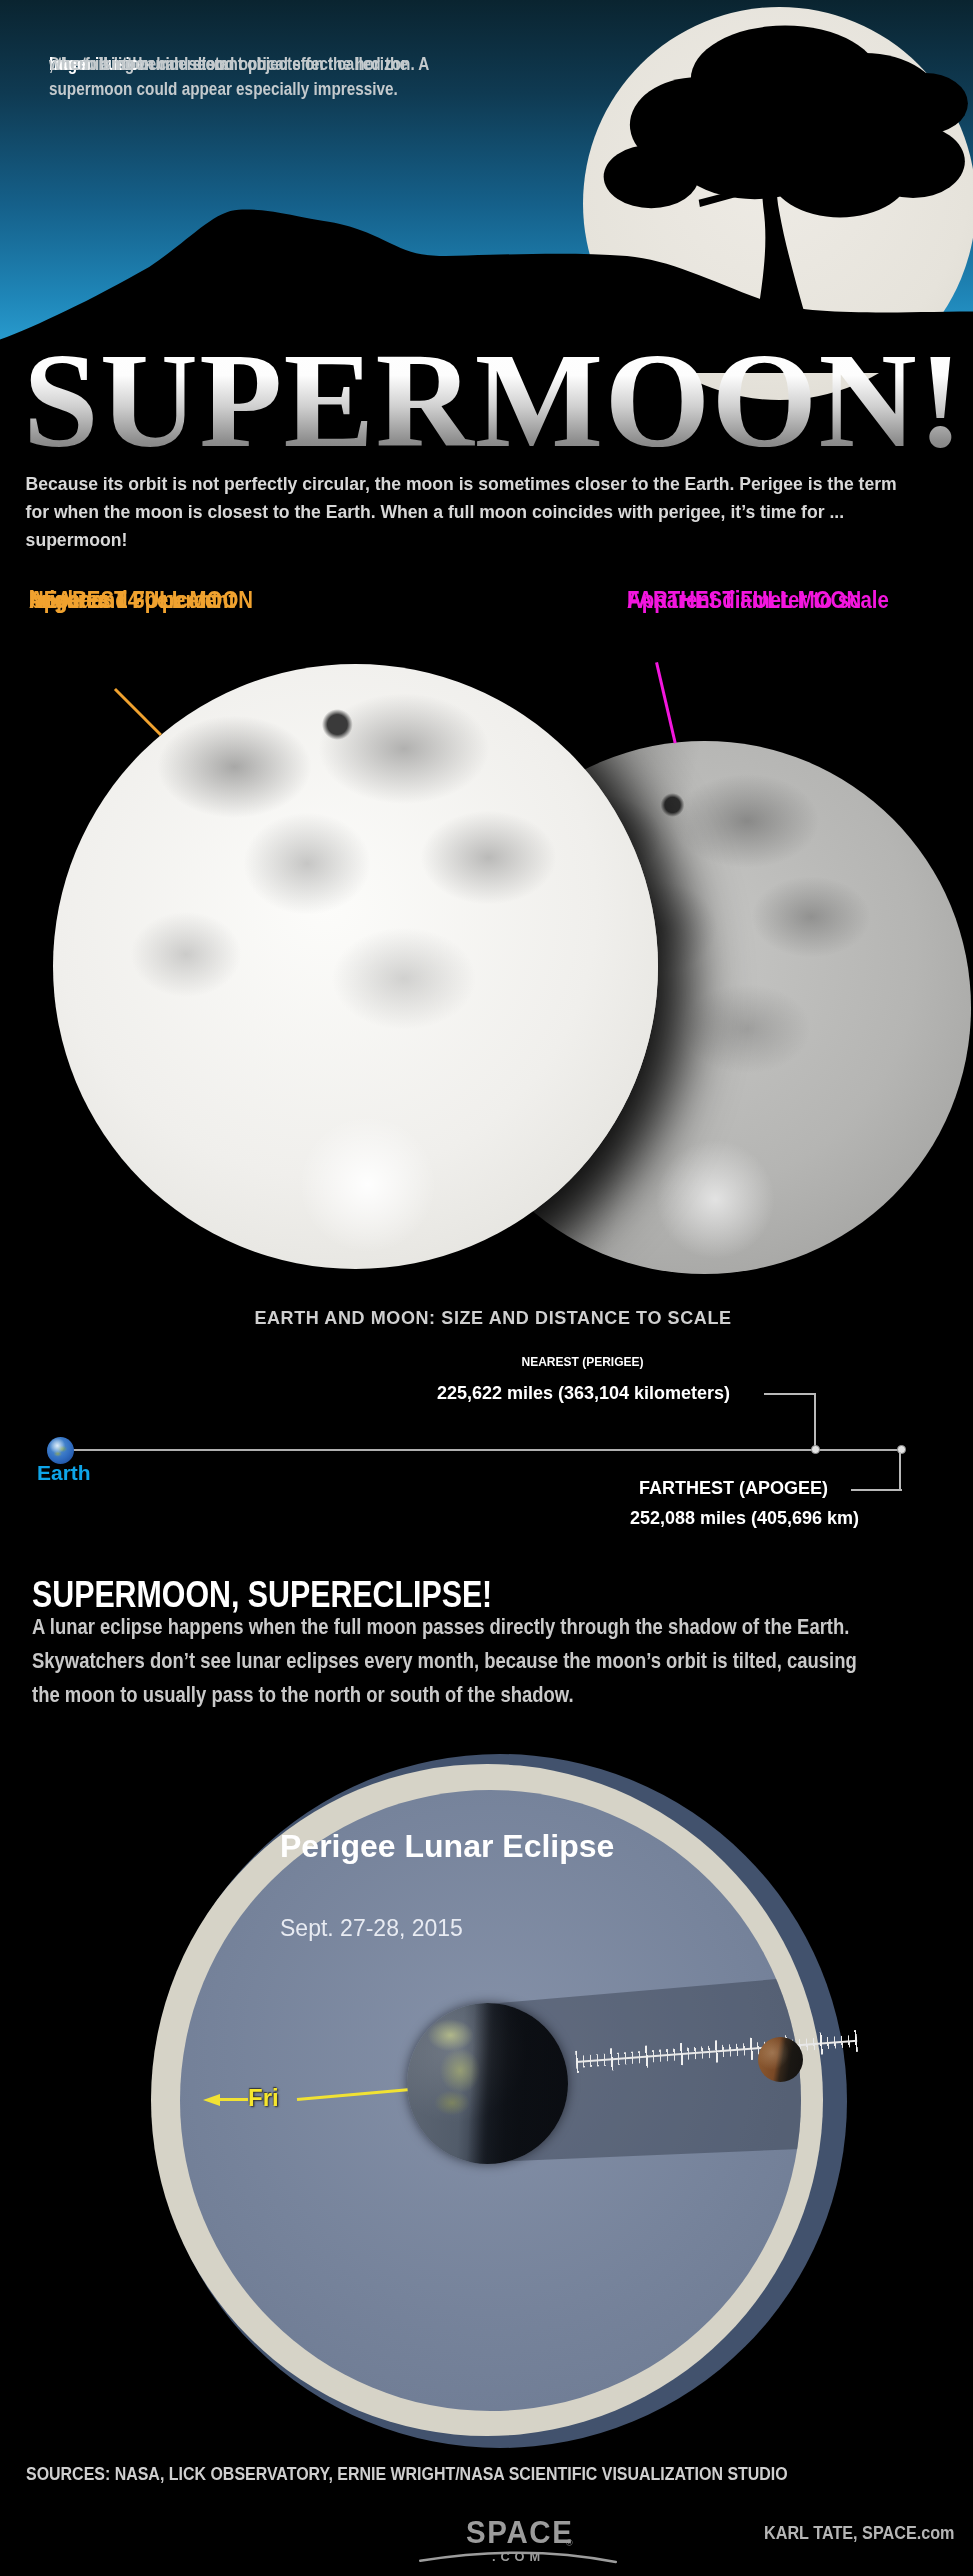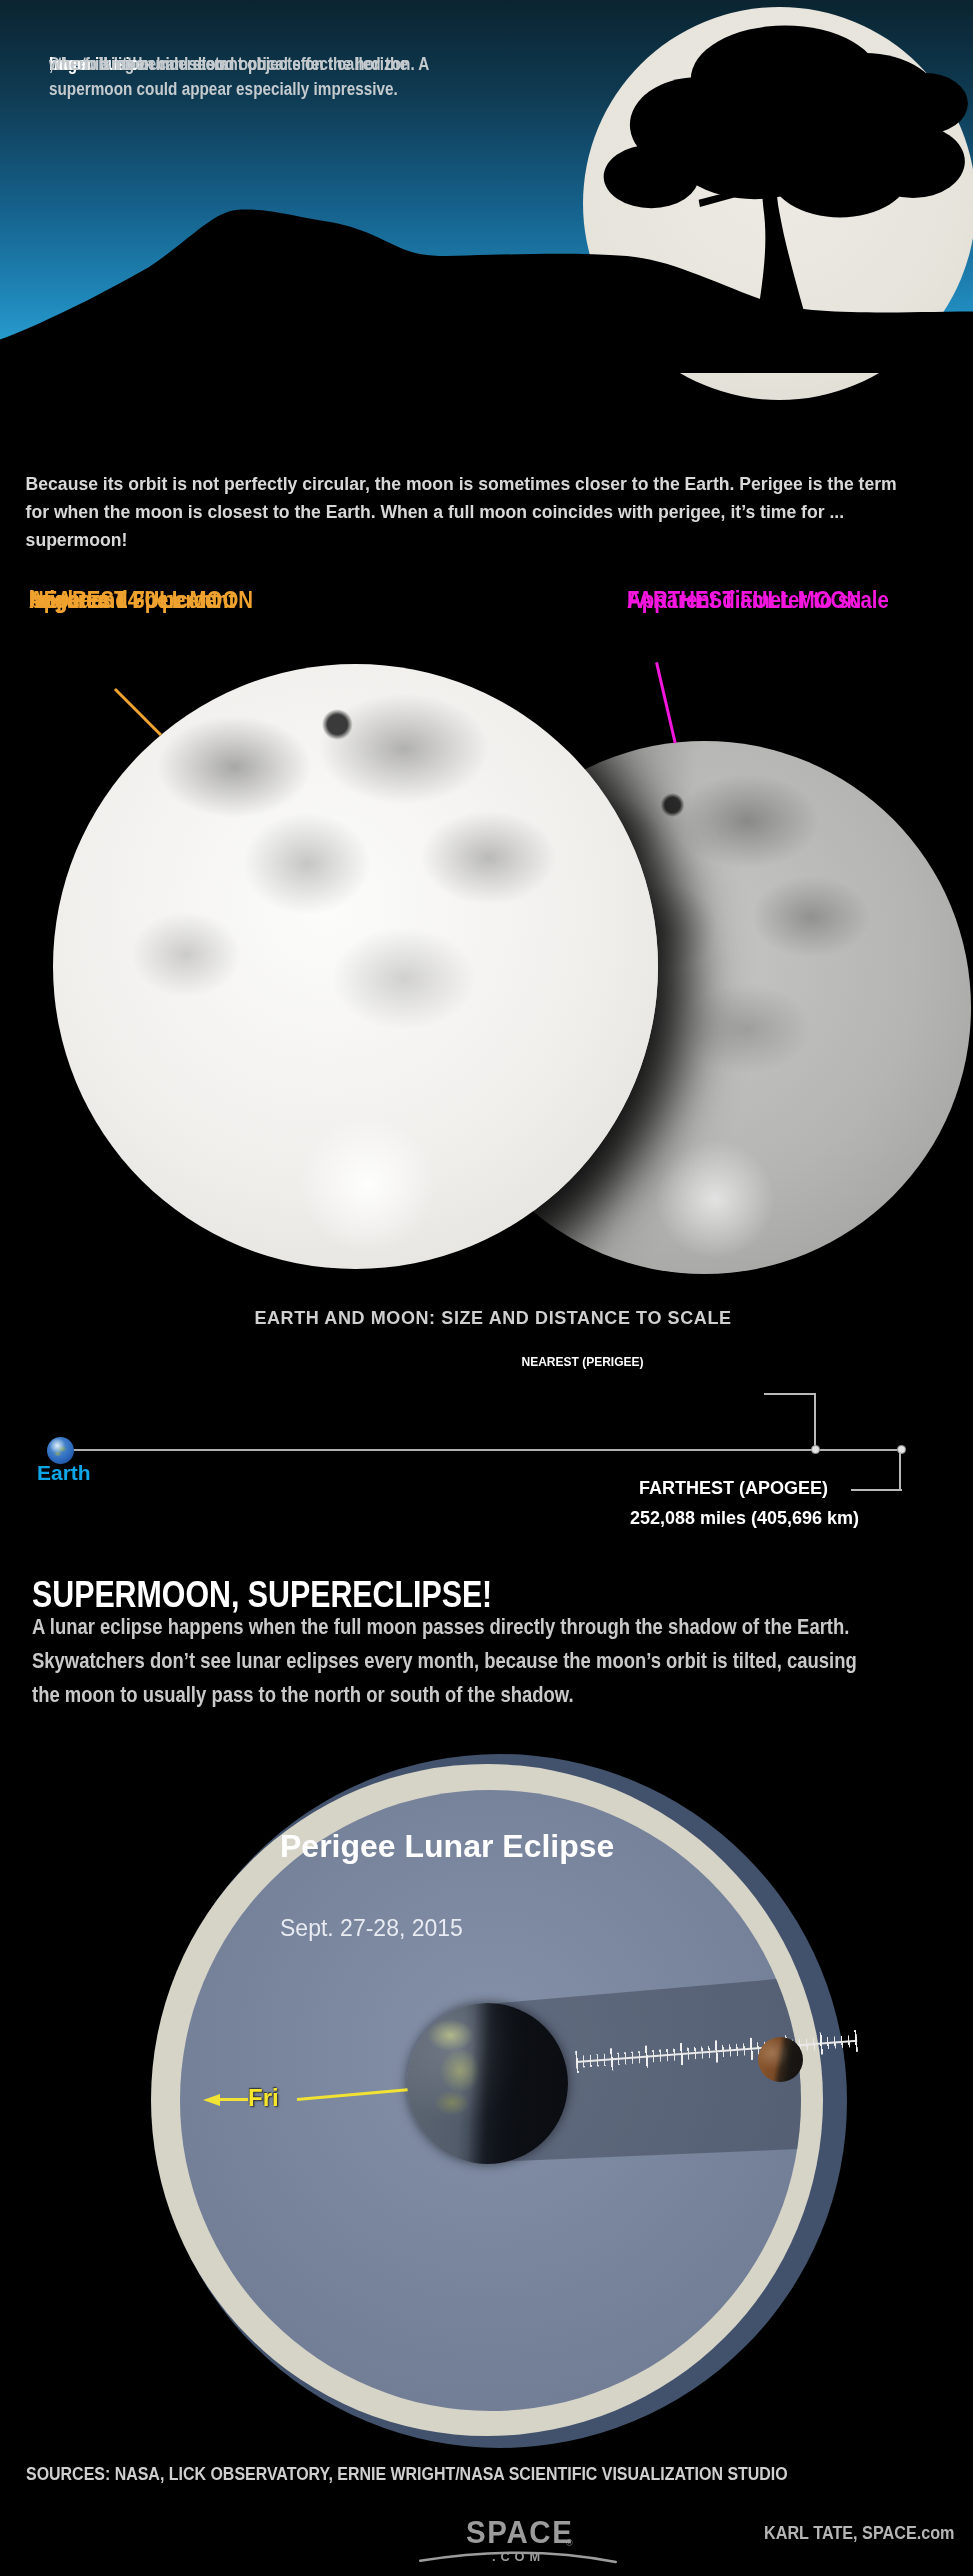--- a/index.html
+++ b/index.html
@@ -181,20 +181,21 @@
   </svg>
 
   <div class="intro">
     <span>Due to a little-understood optical effect called the </span>
       <span class="hl">moon illusion</span>
       <span>, the full moon can seem </span>
       <span class="hl">huge</span>
       <span> when rising behind distant objects on the horizon.  A supermoon could appear especially impressive.</span>
   </div>
 
+  <div class="main-title">SUPERMOON!</div>
   <div class="title-para">Because its orbit is not perfectly circular, the moon is sometimes closer to the Earth. Perigee is the term for when the moon is closest to the Earth. When a full moon coincides with perigee, it’s time for ... supermoon!</div>
 
   <div class="moon-small"></div>
   <div class="moon-big"></div>
 
   <div class="label-nearest">
     <div>NEAREST FULL MOON</div>
     <div>Appears 14 percent</div>
     <div>larger and 30 percent</div>
     <div>brighter</div>
@@ -202,20 +203,21 @@
   <div class="pointer-orange"></div>
 
   <div class="label-farthest">
     <div>FARTHEST FULL MOON</div>
     <div>Apparent diameter to scale</div>
   </div>
   <div class="pointer-magenta"></div>
 
   <div class="scale-title">EARTH AND MOON: SIZE AND DISTANCE TO SCALE</div>
   <div class="perigee-name">NEAREST (PERIGEE)</div>
+  <div class="perigee-value">225,622 miles (363,104 kilometers)</div>
   <div class="conn conn-p-h"></div>
   <div class="conn conn-p-v"></div>
   <div class="distance-line"></div>
   <div class="dot dot-perigee"></div>
   <div class="dot dot-apogee"></div>
   <div class="earth-globe"></div>
   <div class="earth-label">Earth</div>
   <div class="conn conn-a-v"></div>
   <div class="conn conn-a-h"></div>
   <div class="apogee-name">FARTHEST (APOGEE)</div>

